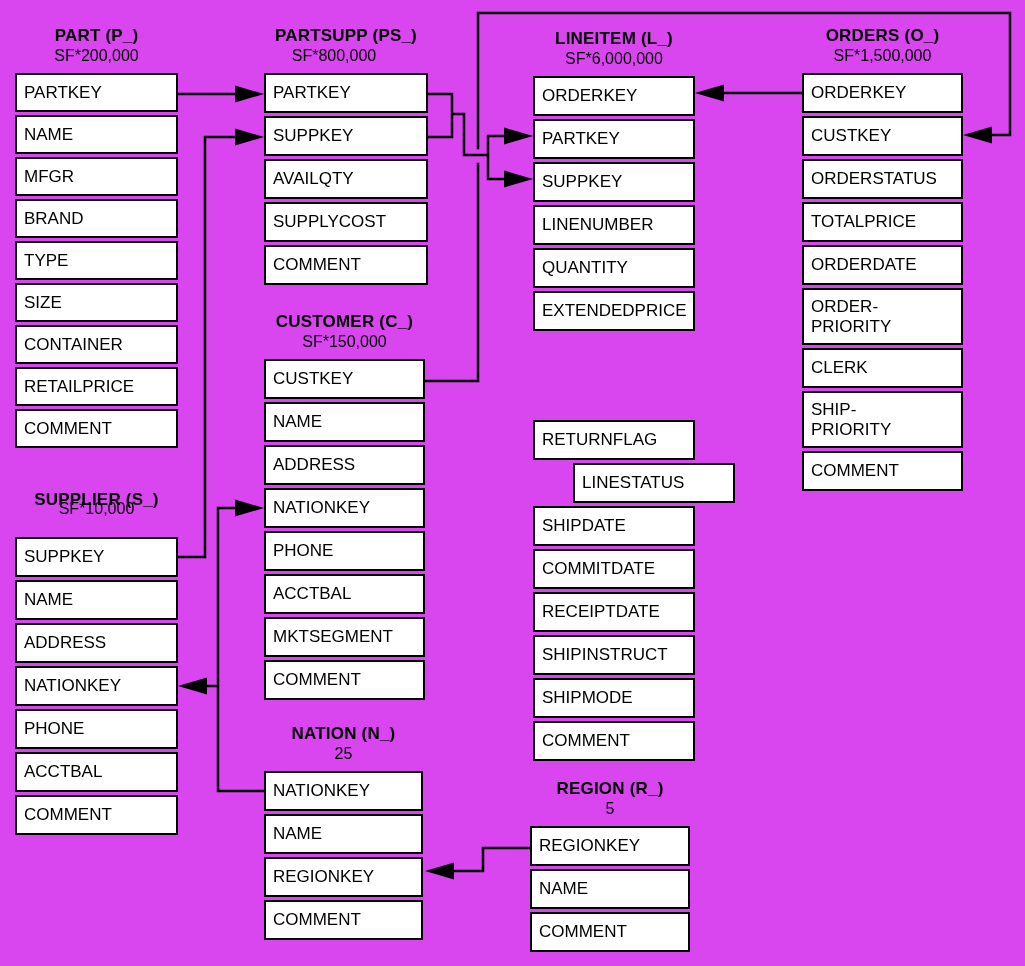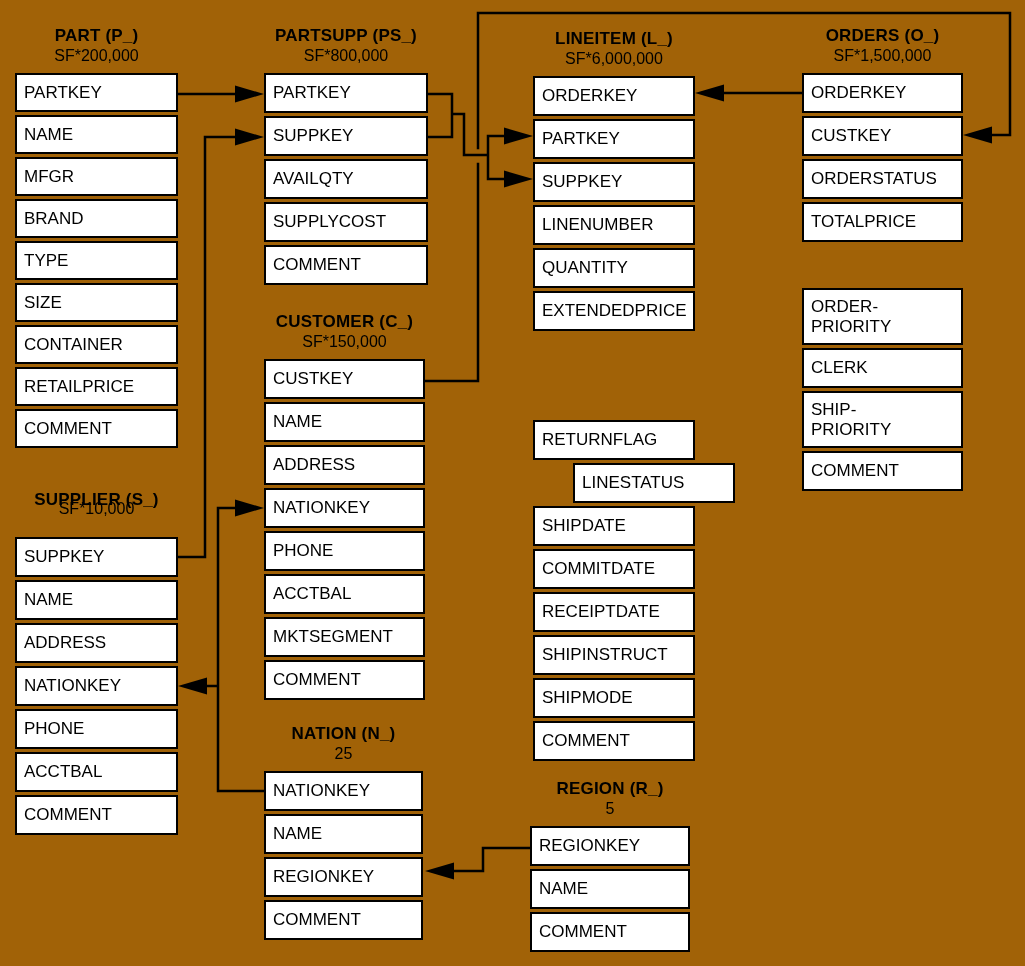--- a/index.html
+++ b/index.html
@@ -1,20 +1,20 @@
 <!DOCTYPE html>
 <html><head>
 <meta charset="utf-8">
 <style>
   html, body { margin: 0; padding: 0; background: #ffffff; }
   #stage {
     position: relative;
     width: 1025px;
     height: 966px;
-    background: #a16207;
+    background: #d946ef;
     font-family: "Liberation Sans", sans-serif;
     color: #000000;
     overflow: hidden;
   }
   .tbl-title {
     position: absolute;
     text-align: center;
     font-weight: bold;
     font-size: 17px;
     letter-spacing: 0.2px;
@@ -93,21 +93,21 @@
     <div class="col-row" style="left: 15px; top: 73px; width: 163px; height: 39px;">PARTKEY</div>
     <div class="col-row" style="left: 15px; top: 115px; width: 163px; height: 39px;">NAME</div>
     <div class="col-row" style="left: 15px; top: 157px; width: 163px; height: 39px;">MFGR</div>
     <div class="col-row" style="left: 15px; top: 199px; width: 163px; height: 39px;">BRAND</div>
     <div class="col-row" style="left: 15px; top: 241px; width: 163px; height: 39px;">TYPE</div>
     <div class="col-row" style="left: 15px; top: 283px; width: 163px; height: 39px;">SIZE</div>
     <div class="col-row" style="left: 15px; top: 367px; width: 163px; height: 39px;">RETAILPRICE</div>
     <div class="col-row" style="left: 15px; top: 325px; width: 163px; height: 39px;">CONTAINER</div>
     <div class="col-row" style="left: 15px; top: 409px; width: 163px; height: 39px;">COMMENT</div>
     <div class="tbl-title" style="left: 264px; top: 26px; width: 164px;">PARTSUPP (PS_)</div>
-    <div class="tbl-sub" style="left: 264px; top: 47px; width: 164px;">SF*800,000</div>
+    <div class="tbl-sub" style="left: 252px; top: 47px; width: 164px;">SF*800,000</div>
     <div class="col-row" style="left: 264px; top: 73px; width: 164px; height: 40px;">PARTKEY</div>
     <div class="col-row" style="left: 264px; top: 116px; width: 164px; height: 40px;">SUPPKEY</div>
     <div class="col-row" style="left: 264px; top: 159px; width: 164px; height: 40px;">AVAILQTY</div>
     <div class="col-row" style="left: 264px; top: 202px; width: 164px; height: 40px;">SUPPLYCOST</div>
     <div class="col-row" style="left: 264px; top: 245px; width: 164px; height: 40px;">COMMENT</div>
     <div class="tbl-title" style="left: 264px; top: 312px; width: 161px;">CUSTOMER (C_)</div>
     <div class="tbl-sub" style="left: 264px; top: 333px; width: 161px;">SF*150,000</div>
     <div class="col-row" style="left: 264px; top: 359px; width: 161px; height: 40px;">CUSTKEY</div>
     <div class="col-row" style="left: 264px; top: 402px; width: 161px; height: 40px;">NAME</div>
     <div class="col-row" style="left: 264px; top: 445px; width: 161px; height: 40px;">ADDRESS</div>
@@ -131,20 +131,21 @@
     <div class="col-row" style="left: 533px; top: 592px; width: 162px; height: 40px;">RECEIPTDATE</div>
     <div class="col-row" style="left: 533px; top: 635px; width: 162px; height: 40px;">SHIPINSTRUCT</div>
     <div class="col-row" style="left: 533px; top: 678px; width: 162px; height: 40px;">SHIPMODE</div>
     <div class="col-row" style="left: 533px; top: 721px; width: 162px; height: 40px;">COMMENT</div>
     <div class="tbl-title" style="left: 802px; top: 26px; width: 161px;">ORDERS (O_)</div>
     <div class="tbl-sub" style="left: 802px; top: 47px; width: 161px;">SF*1,500,000</div>
     <div class="col-row" style="left: 802px; top: 73px; width: 161px; height: 40px;">ORDERKEY</div>
     <div class="col-row" style="left: 802px; top: 116px; width: 161px; height: 40px;">CUSTKEY</div>
     <div class="col-row" style="left: 802px; top: 159px; width: 161px; height: 40px;">ORDERSTATUS</div>
     <div class="col-row" style="left: 802px; top: 202px; width: 161px; height: 40px;">TOTALPRICE</div>
+    <div class="col-row" style="left: 802px; top: 245px; width: 161px; height: 40px;">ORDERDATE</div>
     <div class="col-row" style="left: 802px; top: 288px; width: 161px; height: 57px;">ORDER-
 PRIORITY</div>
     <div class="col-row" style="left: 802px; top: 348px; width: 161px; height: 40px;">CLERK</div>
     <div class="col-row" style="left: 802px; top: 391px; width: 161px; height: 57px;">SHIP-
 PRIORITY</div>
     <div class="col-row" style="left: 802px; top: 451px; width: 161px; height: 40px;">COMMENT</div>
     <div class="tbl-title" style="left: 15px; top: 490px; width: 163px;">SUPPLIER (S_)</div>
     <div class="tbl-sub" style="left: 15px; top: 500px; width: 163px;">SF*10,000</div>
     <div class="col-row" style="left: 15px; top: 537px; width: 163px; height: 40px;">SUPPKEY</div>
     <div class="col-row" style="left: 15px; top: 580px; width: 163px; height: 40px;">NAME</div>

